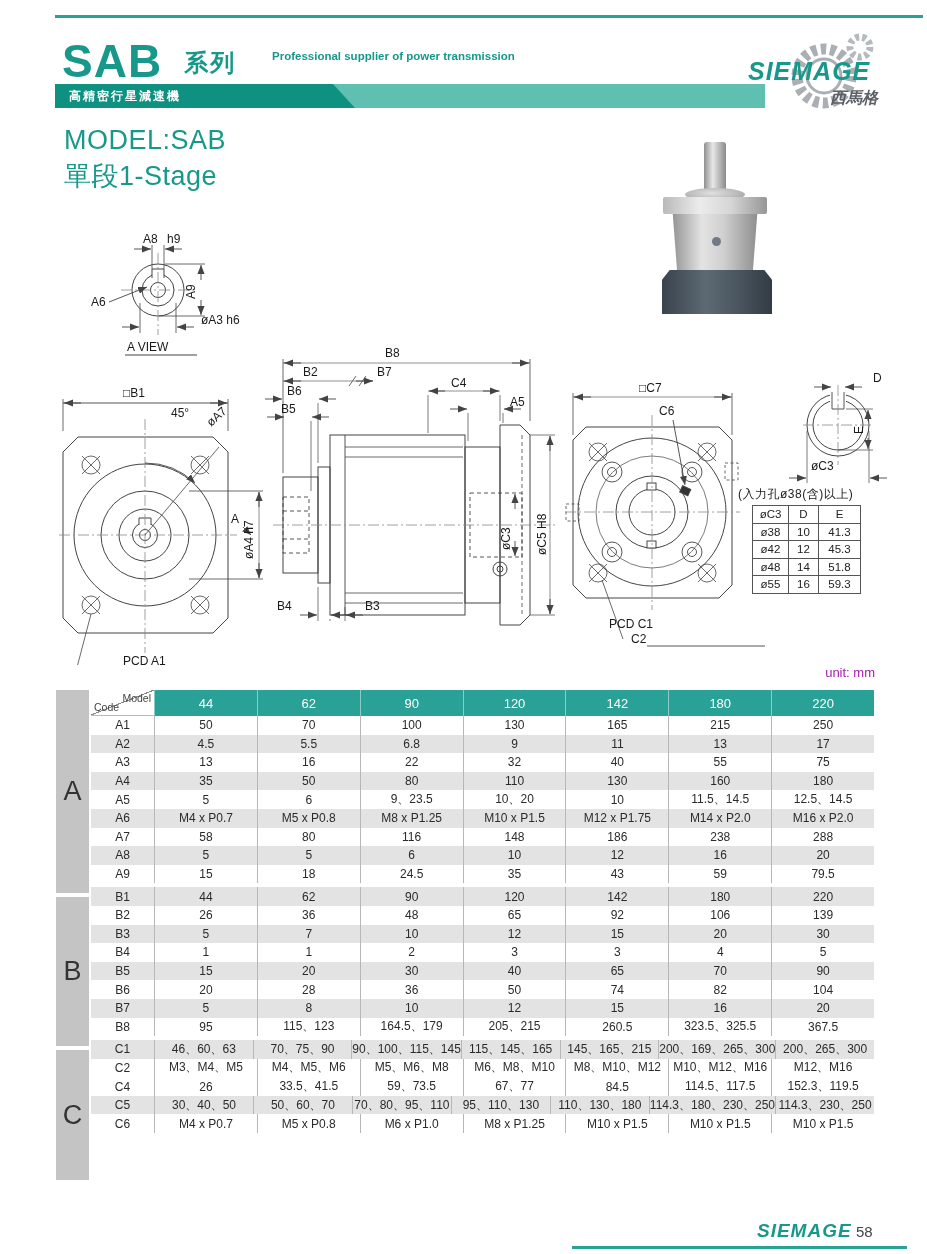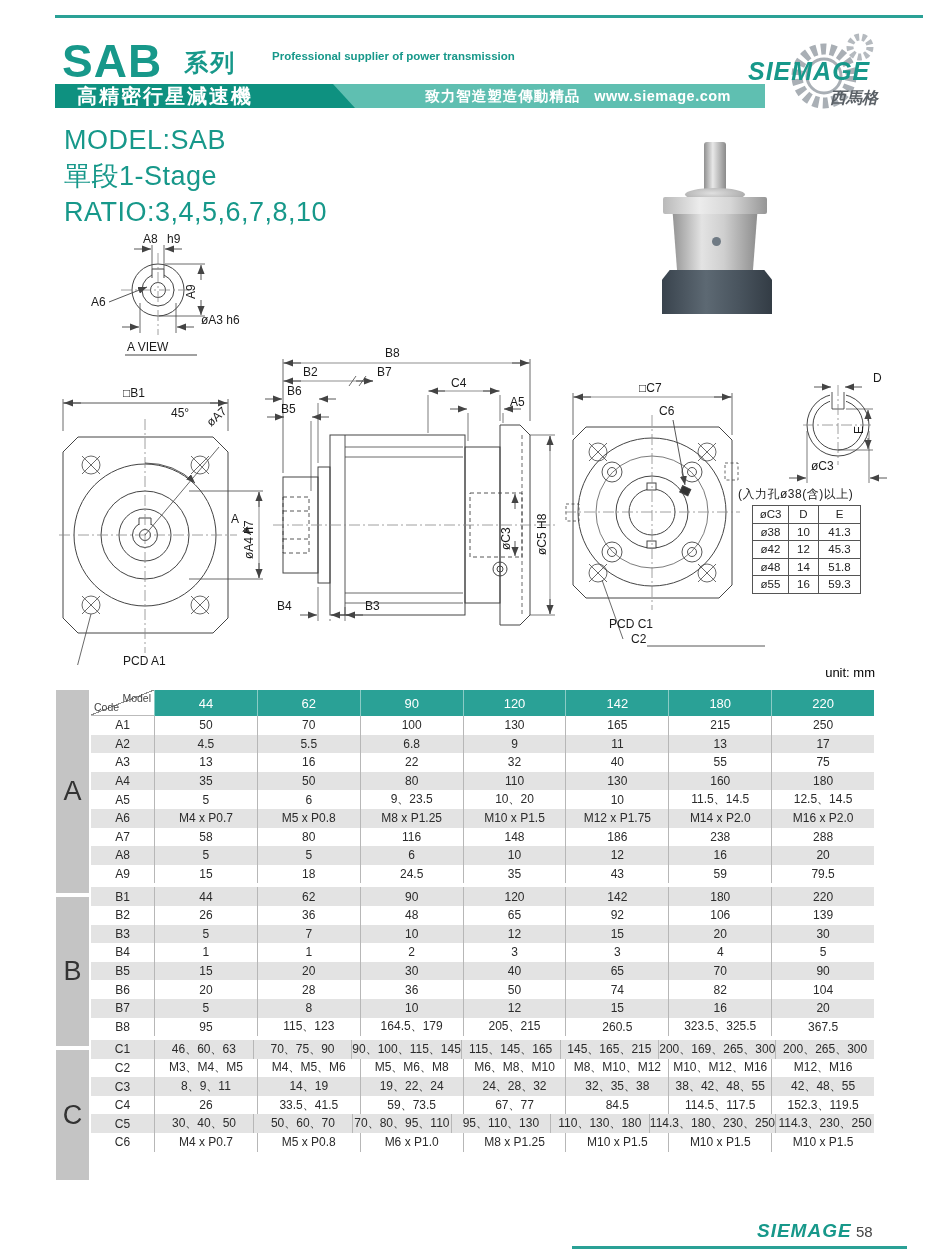--- a/index.html
+++ b/index.html
@@ -14,21 +14,21 @@
   .top-rule{left:55px;right:4px;top:15px;height:3px;background:var(--table-header)}
   
   .series{left:62px;top:38px;color:var(--accent);font-weight:bold;font-size:46px;letter-spacing:1px;line-height:1}
   .series-suffix{font-size:24px;letter-spacing:2px;vertical-align:6px;margin-left:22px}
   .tagline{left:272px;top:47px;color:var(--accent)}
   .tagline .zh{font-family:"Liberation Serif","DejaVu Serif",serif;font-weight:bold;font-size:18px;letter-spacing:1px}
   .tagline .en{font-size:11.5px;font-weight:bold;margin-top:3px}
   .banner{left:55px;top:84px;width:710px;height:24px;background:var(--banner-light)}
   .banner-left{position:absolute;left:0;top:0;width:300px;height:24px;background:var(--banner-dark);
     clip-path:polygon(0 0,278px 0,300px 100%,0 100%)}
-  .banner-left span{display:block;padding-left:22px;line-height:24px;color:#fff;font-size:20px;
+  .banner-left span{display:block;padding-left:14px;line-height:24px;color:#fff;font-size:12px;
     font-family:Liberation Sans, sans-serif;font-weight:bold;letter-spacing:2px}
   .banner-right{position:absolute;right:34px;top:0;line-height:24px;color:#fff;font-weight:bold;font-size:14.5px;letter-spacing:1px}
   .banner-right .site{margin-left:14px;letter-spacing:.5px}
   .logo{left:742px;top:32px;width:175px;height:84px}
   .logo .logo-text{position:absolute;left:6px;top:25px;color:var(--accent);font-size:25px;font-weight:bold;font-style:italic;letter-spacing:1px}
   .logo .logo-zh{position:absolute;left:88px;top:56px;color:#5a6066;font-size:16px;font-weight:bold;font-style:italic;
     font-family:"Liberation Serif","DejaVu Serif",serif}
   
   .model-block{left:64px;top:122px;color:var(--accent);font-size:27px;line-height:36px;letter-spacing:.5px}
   
@@ -48,21 +48,21 @@
     background:linear-gradient(90deg,#39434d,#5d6973 40%,#49545e 70%,#333c45)}
   
   .drawings{left:55px;top:225px;width:870px;height:440px}
   svg text{font-family:"Liberation Sans","DejaVu Sans",sans-serif;font-size:12px;fill:#1a1a1a}
   
   .input-note{left:738px;top:486px;font-size:12px;color:#222;letter-spacing:.5px}
   .itable{left:752px;top:505px;border-collapse:collapse;font-size:11.5px}
   .itable td{border:1px solid #555;text-align:center;height:17.5px;padding:0 2px}
   .itable .c0{width:36px}.itable .c1{width:30px}.itable .c2{width:42px}
   
-  .unit-label{right:52px;top:665px;font-size:13px;color:#000000}
+  .unit-label{right:52px;top:665px;font-size:13px;color:#a21caf}
   .dtable{left:56px;top:690px;width:818px;display:flex}
   .dt-labels{width:33px;margin-right:2px;flex:none}
   .glabel{background:var(--group-bg);display:flex;align-items:center;justify-content:center;
     font-size:27px;color:#333;margin-bottom:4px}
   .dt-main{flex:1}
   .dt-header{display:flex;height:26px;background:var(--table-header)}
   .dt-header .hcol{flex:1;color:#fff;font-size:13px;display:flex;align-items:center;justify-content:center;
     border-left:1px solid rgba(255,255,255,.45)}
   .corner{width:63px;flex:none;background:#fff;position:relative;border-bottom:1px solid #bbb;
     background-image:linear-gradient(to bottom right,transparent 48.8%,#8a8a8a 48.8%,#8a8a8a 51.2%,transparent 51.2%)}
@@ -85,36 +85,34 @@
 <div class="abs top-rule"></div>
 
 <div class="abs series"><span>SAB</span><span class="series-suffix">系列</span></div>
 <div class="abs tagline">
   <div class="en">Professional supplier of power transmission</div>
 </div>
 <div class="abs banner">
   <div class="banner-left">
       <span>高精密行星減速機</span>
     </div>
-  <div class="banner-right"><span>致力智造塑造傳動精品</span><span class="site">www.siemage.com</span></div>
 </div>
 <div class="abs logo">
   <svg width="175" height="84">
     <circle cx="82" cy="44" r="27" fill="none" stroke="#a9afb5" stroke-width="11" stroke-dasharray="5.5 4"></circle>
     <circle cx="82" cy="44" r="17" fill="none" stroke="#a9afb5" stroke-width="3"></circle>
     <circle cx="118" cy="15" r="10" fill="none" stroke="#b5babf" stroke-width="7" stroke-dasharray="4 3"></circle>
   </svg>
   <div class="logo-text">SIEMAGE</div>
   <div class="logo-zh">西馬格</div>
 </div>
 
 <div class="abs model-block">
   <div>MODEL:SAB</div>
   <div>單段1-Stage</div>
-  <div>RATIO:3,4,5,6,7,8,10</div>
 </div>
 
 <div class="abs photo">
   <div class="shaft"></div>
   <div class="collar"></div>
   <div class="plate"></div>
   <div class="body"></div>
   <div class="badge"></div>
   <div class="base"></div>
 </div>
@@ -597,30 +595,20 @@
         <div class="trow">
           <div class="cell code">C2</div>
           <div class="cell val">M3、M4、M5</div>
           <div class="cell val">M4、M5、M6</div>
           <div class="cell val">M5、M6、M8</div>
           <div class="cell val">M6、M8、M10</div>
           <div class="cell val">M8、M10、M12</div>
           <div class="cell val">M10、M12、M16</div>
           <div class="cell val">M12、M16</div>
         </div>
-        <div class="trow alt">
-          <div class="cell code">C3</div>
-          <div class="cell val">8、9、11</div>
-          <div class="cell val">14、19</div>
-          <div class="cell val">19、22、24</div>
-          <div class="cell val">24、28、32</div>
-          <div class="cell val">32、35、38</div>
-          <div class="cell val">38、42、48、55</div>
-          <div class="cell val">42、48、55</div>
-        </div>
         <div class="trow">
           <div class="cell code">C4</div>
           <div class="cell val">26</div>
           <div class="cell val">33.5、41.5</div>
           <div class="cell val">59、73.5</div>
           <div class="cell val">67、77</div>
           <div class="cell val">84.5</div>
           <div class="cell val">114.5、117.5</div>
           <div class="cell val">152.3、119.5</div>
         </div>

